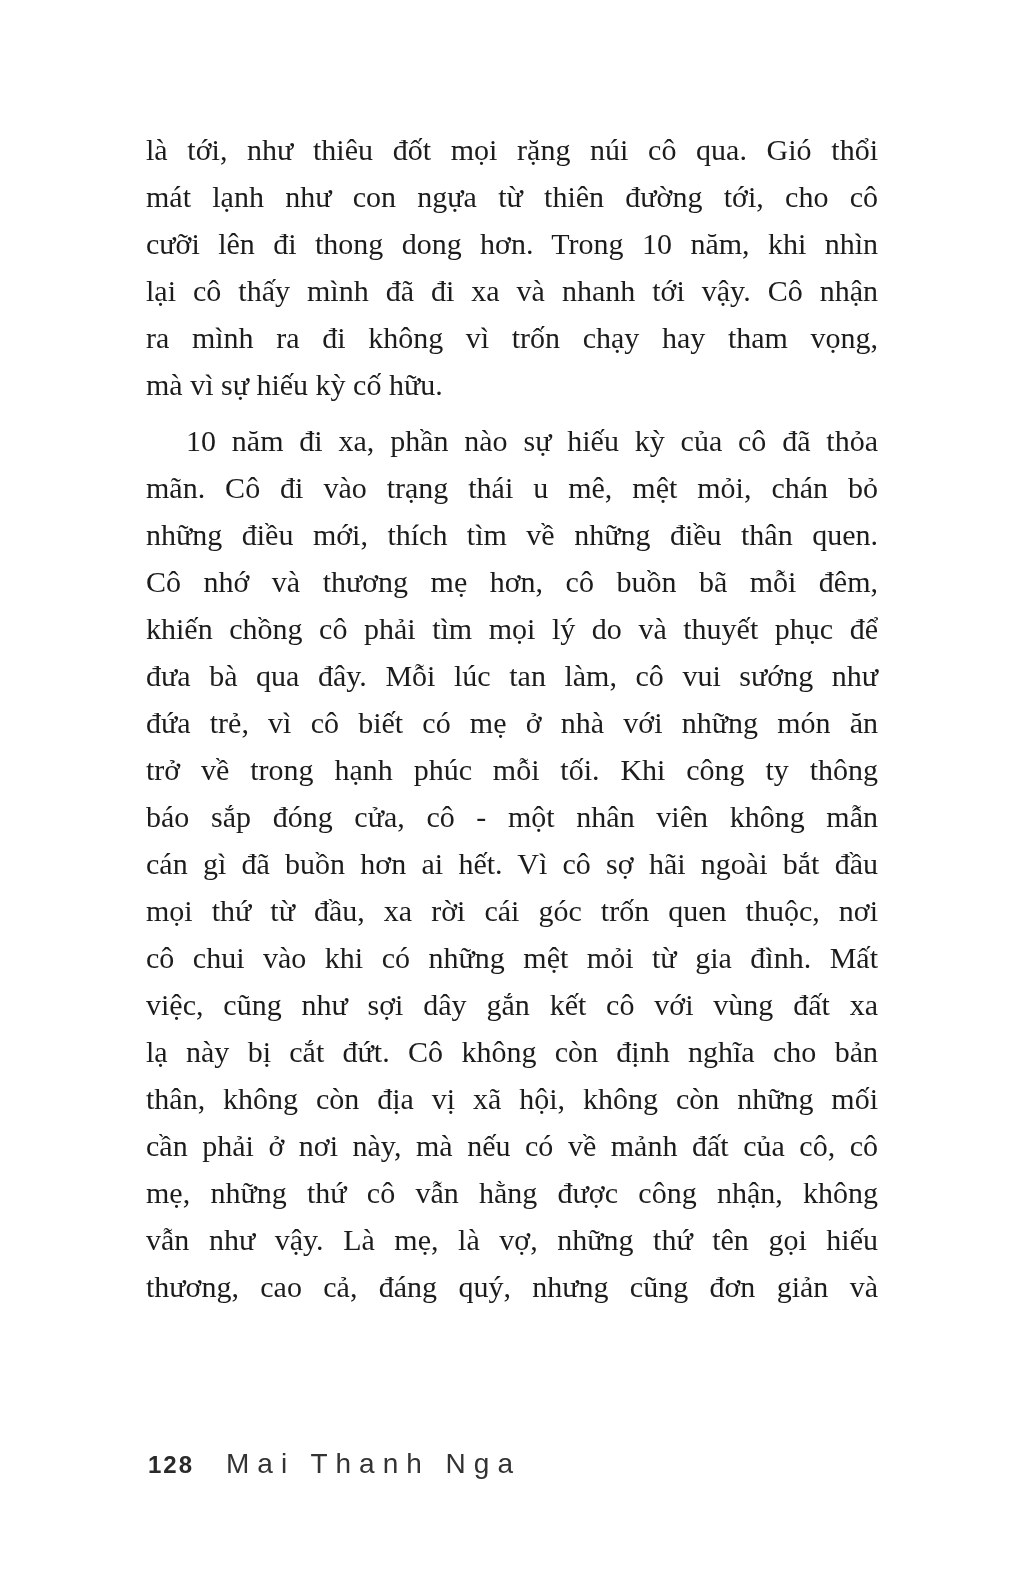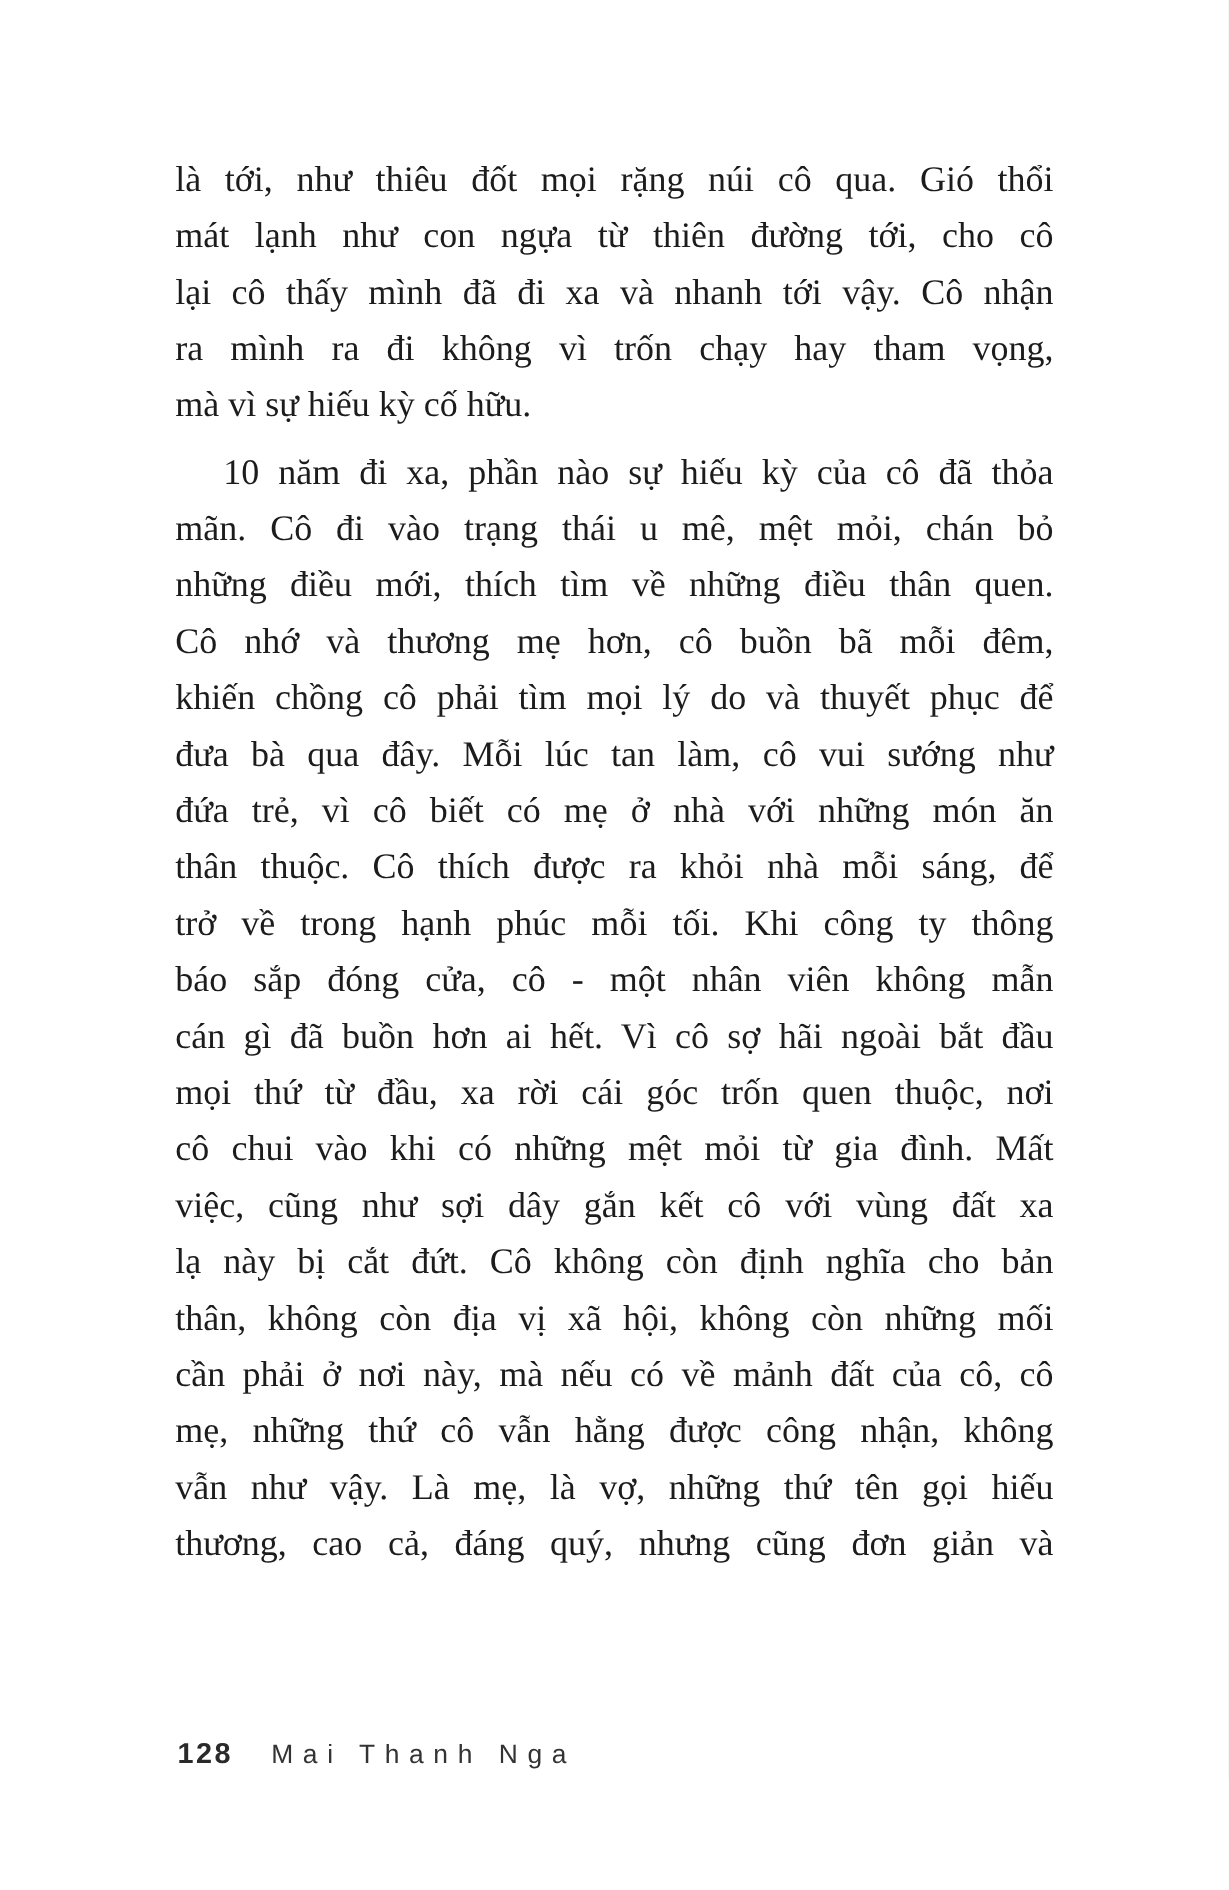--- a/index.html
+++ b/index.html
@@ -50,47 +50,47 @@
     color: #2a2a2a;
   }
   .page-num {
     font-size: 24px;
     font-weight: 700;
     letter-spacing: 2px;
     text-align: center;
   }
   .author {
     margin-left: 32px;
-    font-size: 22px;
+    font-size: 28px;
     font-weight: 400;
     letter-spacing: 8px;
     color: #333333;
   }
 </style>
 </head>
 <body>
 
 <div class="page">
   <div class="text-block" id="text-block">
       <div class="paragraph">
         <div class="line">là tới, như thiêu đốt mọi rặng núi cô qua. Gió thổi</div>
         <div class="line">mát lạnh như con ngựa từ thiên đường tới, cho cô</div>
+        <div class="line">cưỡi lên đi thong dong hơn. Trong 10 năm, khi nhìn</div>
         <div class="line">lại cô thấy mình đã đi xa và nhanh tới vậy. Cô nhận</div>
         <div class="line">ra mình ra đi không vì trốn chạy hay tham vọng,</div>
         <div class="line last">mà vì sự hiếu kỳ cố hữu.</div>
       </div>
       <div class="paragraph">
         <div class="line indent">10 năm đi xa, phần nào sự hiếu kỳ của cô đã thỏa</div>
         <div class="line">mãn. Cô đi vào trạng thái u mê, mệt mỏi, chán bỏ</div>
         <div class="line">những điều mới, thích tìm về những điều thân quen.</div>
         <div class="line">Cô nhớ và thương mẹ hơn, cô buồn bã mỗi đêm,</div>
         <div class="line">khiến chồng cô phải tìm mọi lý do và thuyết phục để</div>
         <div class="line">đưa bà qua đây. Mỗi lúc tan làm, cô vui sướng như</div>
         <div class="line">đứa trẻ, vì cô biết có mẹ ở nhà với những món ăn</div>
-        <div class="line">thân thuộc. Cô thích được ra khỏi nhà mỗi sáng, để</div>
         <div class="line">trở về trong hạnh phúc mỗi tối. Khi công ty thông</div>
         <div class="line">báo sắp đóng cửa, cô - một nhân viên không mẫn</div>
         <div class="line">cán gì đã buồn hơn ai hết. Vì cô sợ hãi ngoài bắt đầu</div>
         <div class="line">mọi thứ từ đầu, xa rời cái góc trốn quen thuộc, nơi</div>
         <div class="line">cô chui vào khi có những mệt mỏi từ gia đình. Mất</div>
         <div class="line">việc, cũng như sợi dây gắn kết cô với vùng đất xa</div>
         <div class="line">lạ này bị cắt đứt. Cô không còn định nghĩa cho bản</div>
         <div class="line">thân, không còn địa vị xã hội, không còn những mối</div>
         <div class="line">cần phải ở nơi này, mà nếu có về mảnh đất của cô, cô</div>
         <div class="line">mẹ, những thứ cô vẫn hằng được công nhận, không</div>

